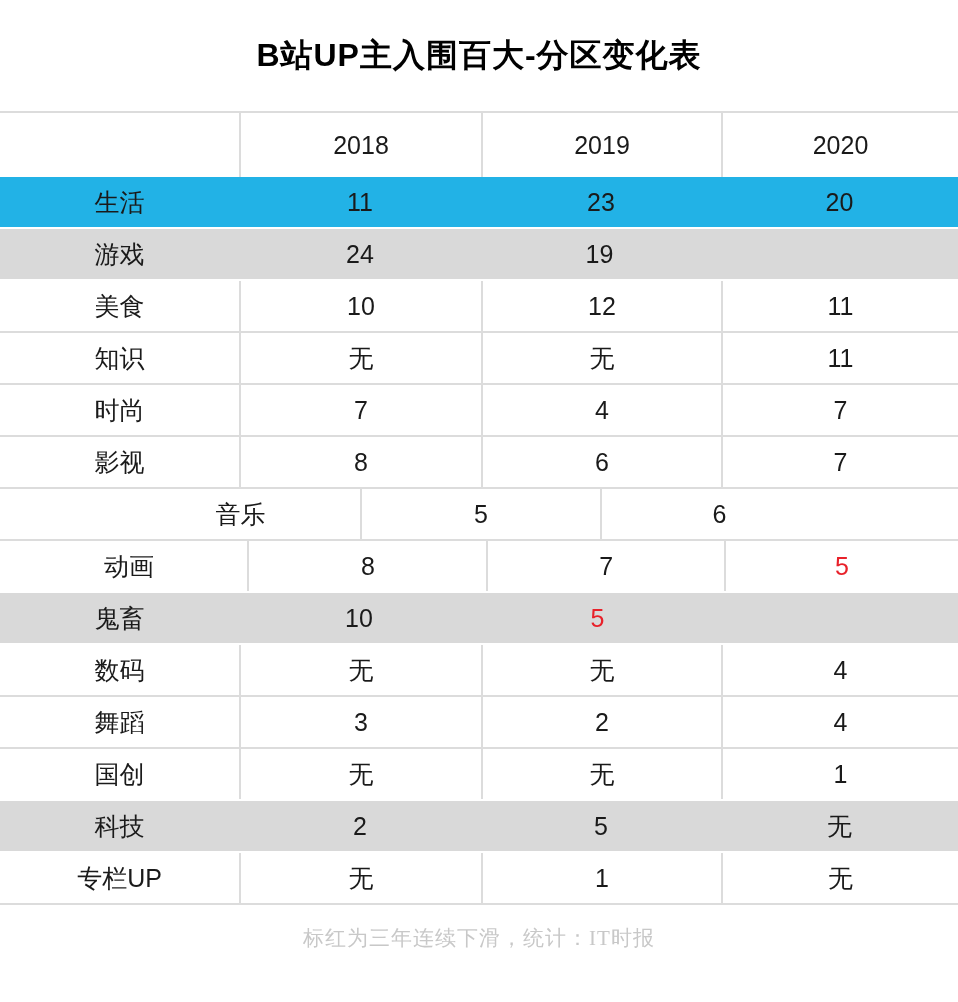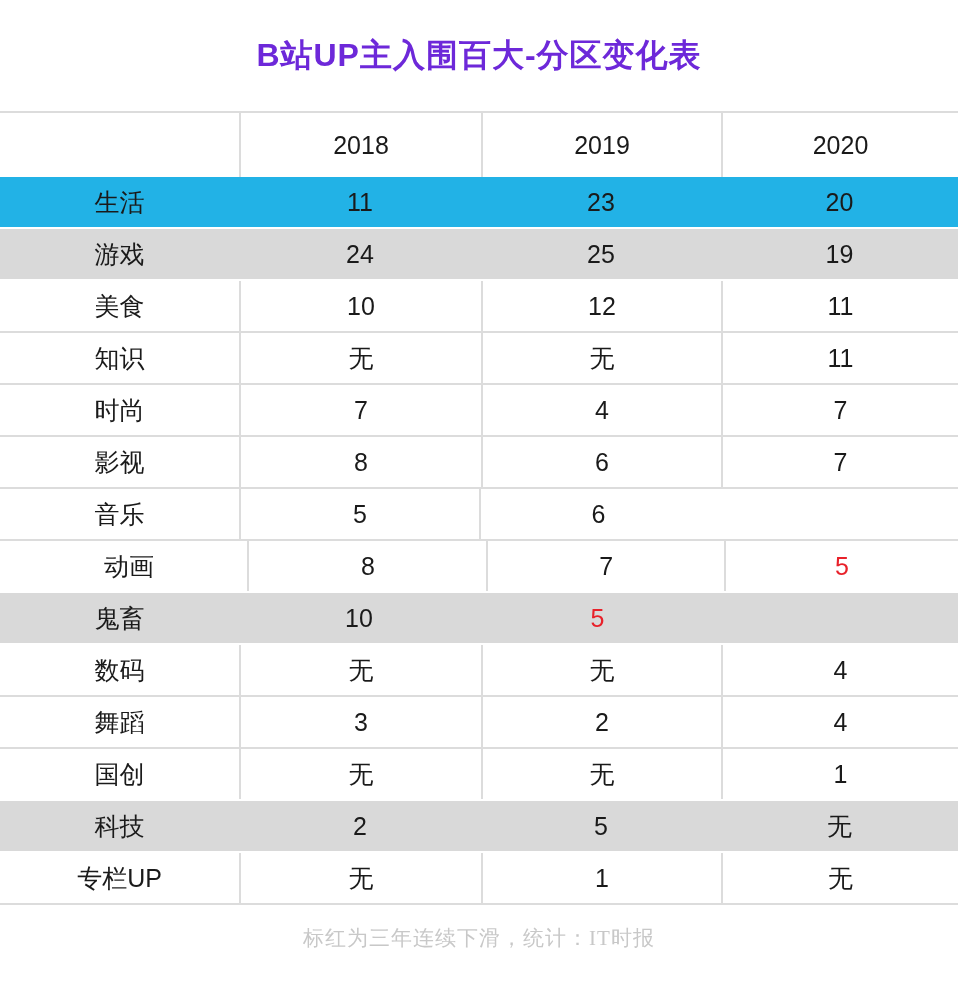--- a/index.html
+++ b/index.html
@@ -15,21 +15,21 @@
     background: #ffffff;
     overflow: hidden;
   }
   .title {
     height: 111px;
     display: flex;
     align-items: center;
     justify-content: center;
     font-size: 32px;
     font-weight: 900;
-    color: #6d28d9;
+    color: #000000;
     letter-spacing: 1px;
   }
   .table {
     border-top: 2px solid var(--divider, #dcdcdc);
   }
   .header-row {
     display: flex;
     height: 64px;
   }
   .row {
@@ -84,21 +84,20 @@
     <div>
         <div class="row hl-blue" style="border-bottom-color: rgb(255, 255, 255);">
           <div class="cell c0 label-cell">生活</div>
           <div class="cell c1">11</div>
           <div class="cell c2">23</div>
           <div class="cell c3">20</div>
         </div>
         <div class="row hl-gray" style="border-bottom-color: rgb(255, 255, 255);">
           <div class="cell c0 label-cell">游戏</div>
           <div class="cell c1">24</div>
-          <div class="cell c2">25</div>
           <div class="cell c3">19</div>
         </div>
         <div class="row" style="border-bottom-color: rgb(220, 220, 220);">
           <div class="cell c0 label-cell">美食</div>
           <div class="cell c1 divided">10</div>
           <div class="cell c2 divided">12</div>
           <div class="cell c3 divided">11</div>
         </div>
         <div class="row" style="border-bottom-color: rgb(220, 220, 220);">
           <div class="cell c0 label-cell">知识</div>
@@ -111,21 +110,21 @@
           <div class="cell c1 divided">7</div>
           <div class="cell c2 divided">4</div>
           <div class="cell c3 divided">7</div>
         </div>
         <div class="row" style="border-bottom-color: rgb(220, 220, 220);">
           <div class="cell c0 label-cell">影视</div>
           <div class="cell c1 divided">8</div>
           <div class="cell c2 divided">6</div>
           <div class="cell c3 divided">7</div>
         </div>
-        <div class="row" style="border-bottom-color: rgb(220, 220, 220);">
+        <div class="row" style="border-bottom-color: rgb(220, 220, 220); justify-content: center;">
           <div class="cell c0 label-cell">音乐</div>
           <div class="cell c2 divided">5</div>
           <div class="cell c3 divided">6</div>
         </div>
         <div class="row" style="border-bottom-color: rgb(255, 255, 255); padding-left: 11px;">
           <div class="cell c0 label-cell">动画</div>
           <div class="cell c1 divided">8</div>
           <div class="cell c2 divided">7</div>
           <div class="cell c3 divided red">5</div>
         </div>

